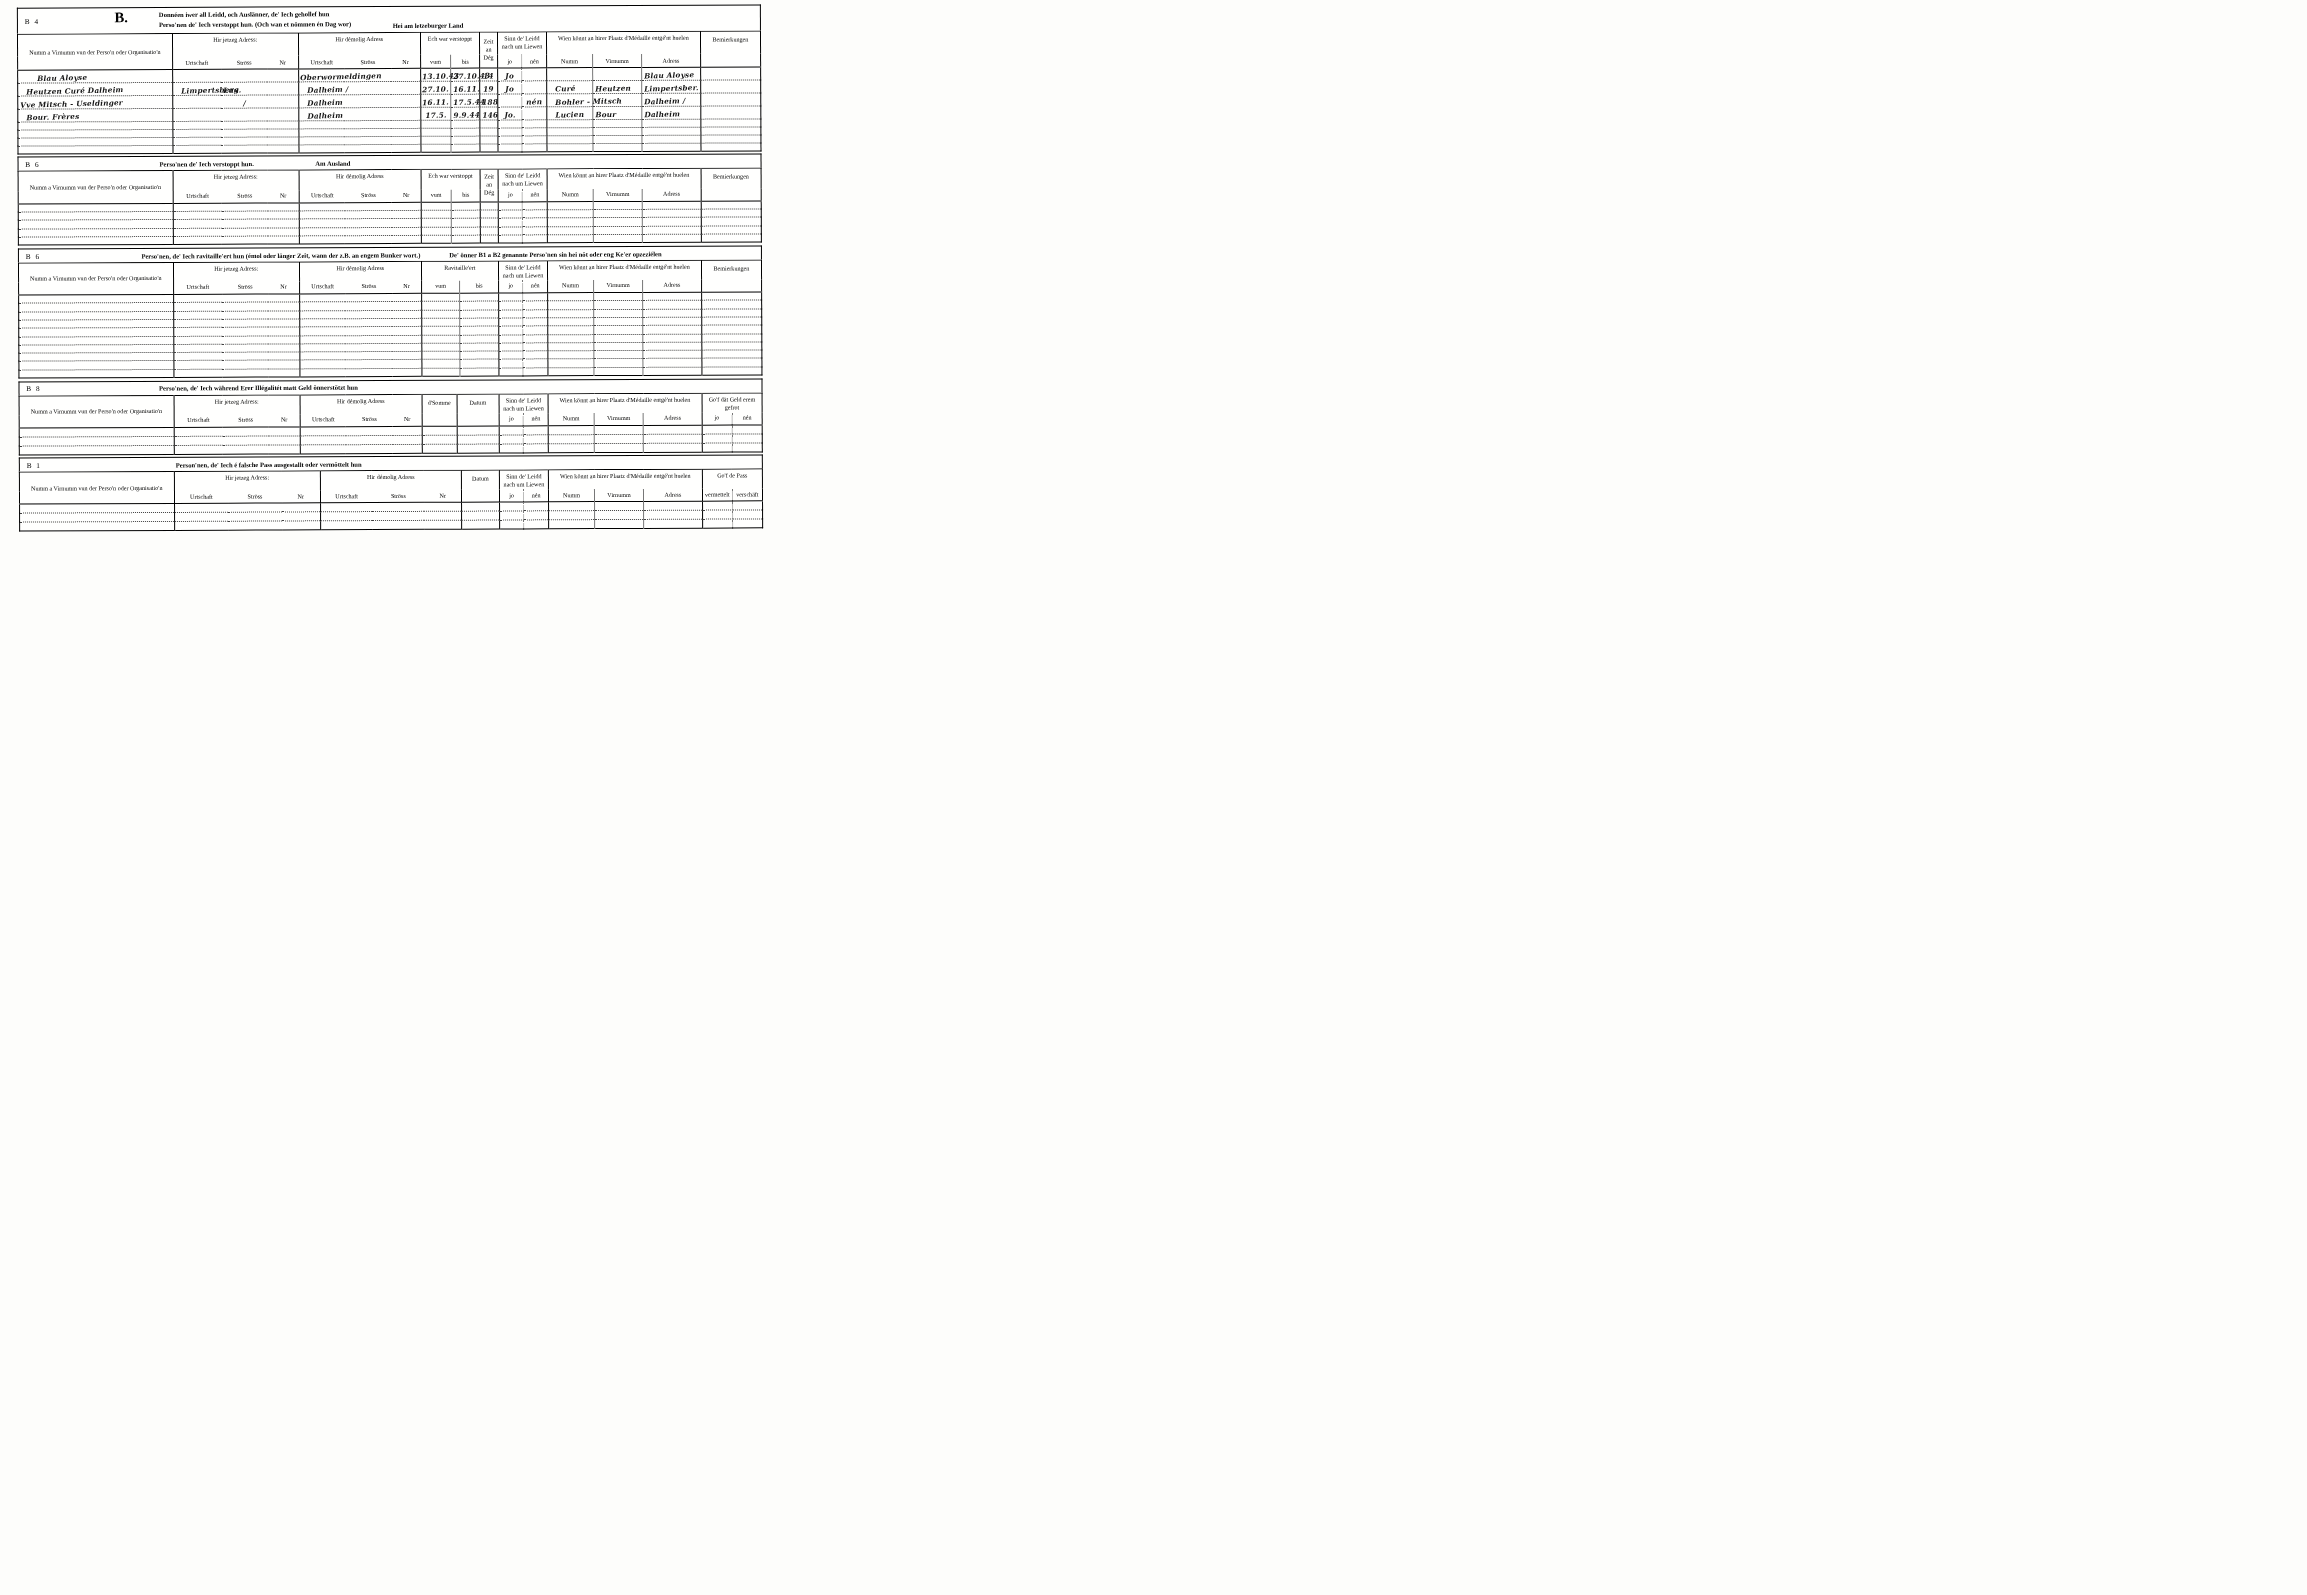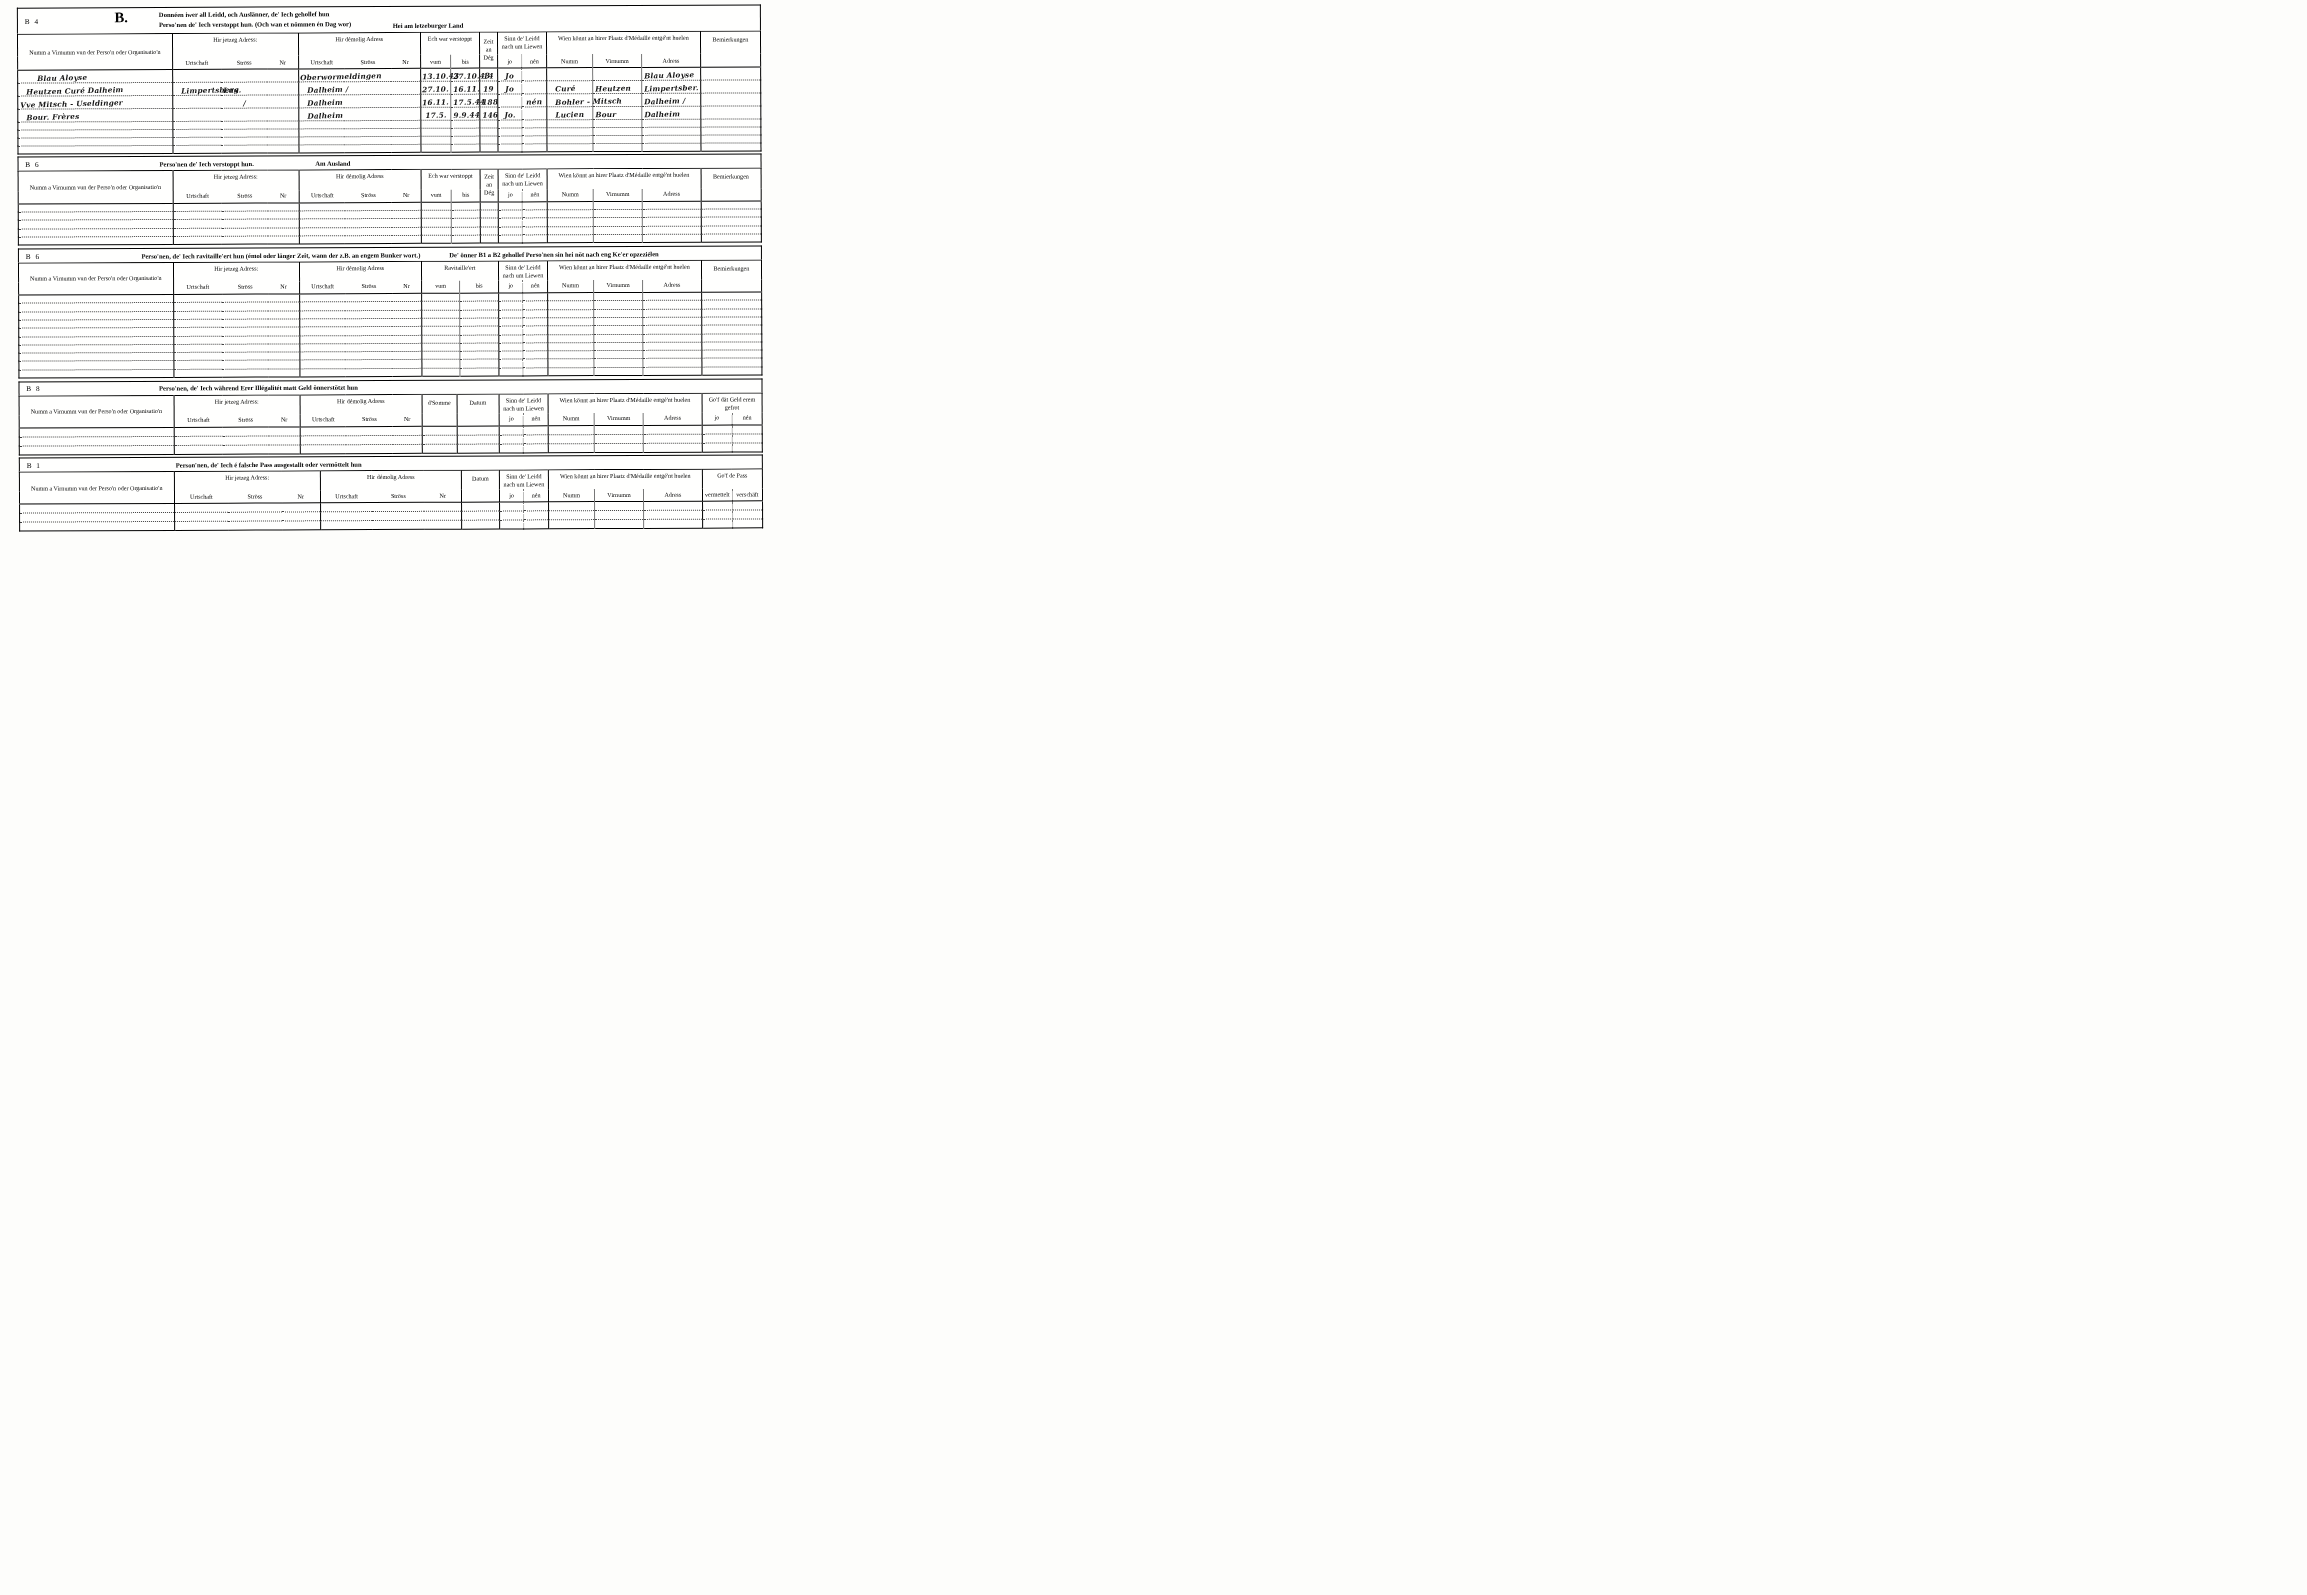--- a/index.html
+++ b/index.html
@@ -430,21 +430,21 @@
         </tr>
         </tbody>
     </table>
   </div>
 
   <div class="section">
     <div class="band mid-band">
       <div class="band-inner">
         <span class="label">B 6</span>
         <span class="title mid-title" style="left:16.5%">Perso'nen, de' Iech ravitaille'ert hun (émol oder länger Zeit, wann der z.B. an engem Bunker wort.)</span>
-        <span class="title mid-title" style="left:58%">De' önner B1 a B2 gehollef Perso'nen sin hei nöt nach eng Ke'er opzeziélen</span>
+        <span class="title mid-title" style="left:58%">De' önner B1 a B2 genannte Perso'nen sin hei nöt oder eng Ke'er opzeziélen</span>
       </div>
     </div>
     <table class="sec">
       <colgroup>
         <col style="width:20.8%">
           <col style="width:6.6%">
           <col style="width:6.2%">
           <col style="width:4.2%">
         <col style="width:6.2%">
           <col style="width:6.3%">

